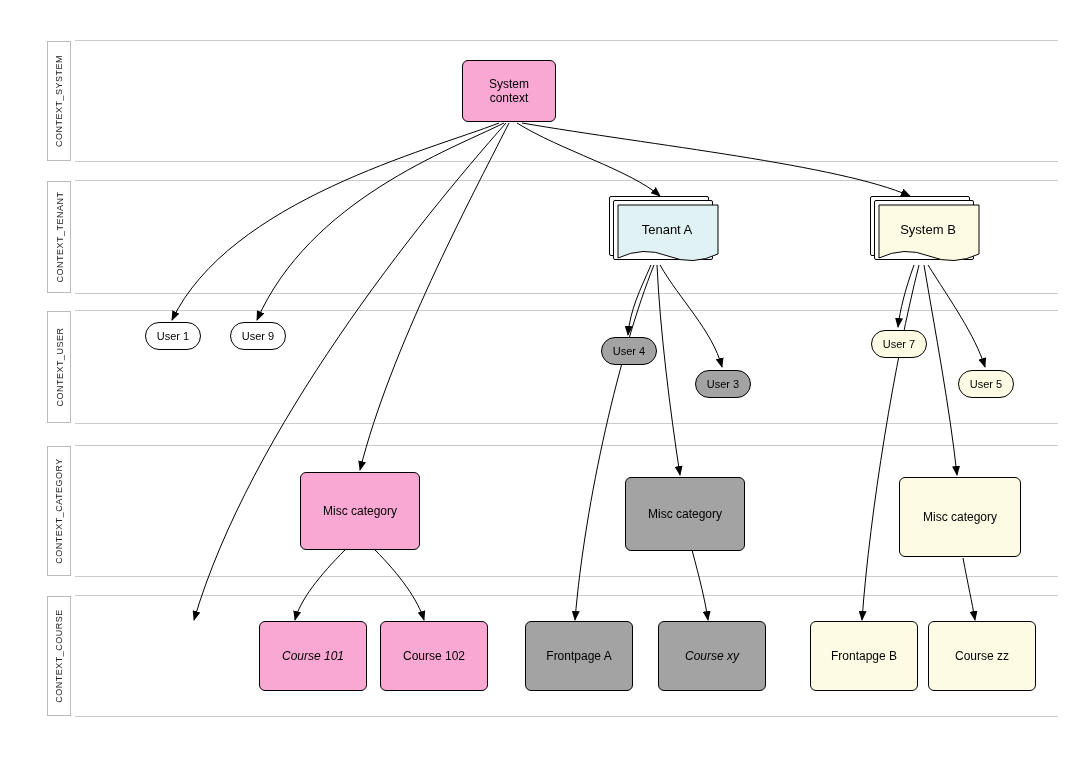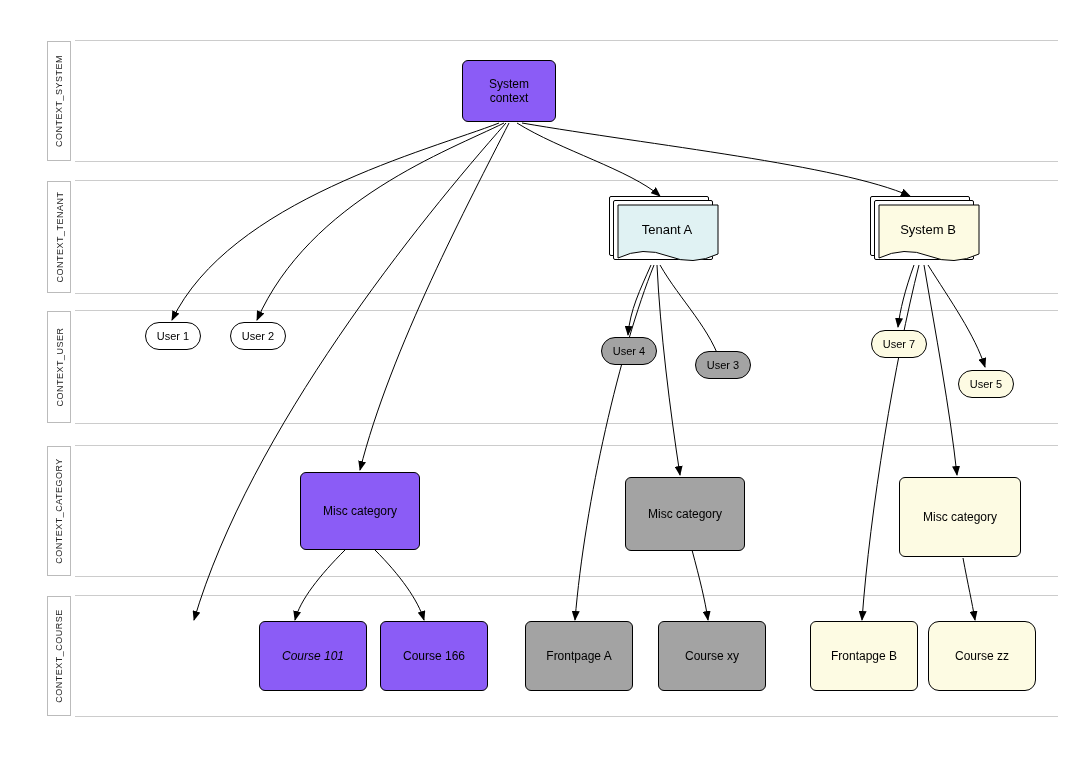--- a/index.html
+++ b/index.html
@@ -11,21 +11,21 @@
     position: absolute; left: -28px; top: 0; bottom: 0; width: 22px;
     border: 1px solid #bbb; background: #fff;
     display: flex; align-items: center; justify-content: center;
   }
   .lane .lane-label span {
     transform: rotate(-90deg); white-space: nowrap;
     font-size: 9px; letter-spacing: 0.5px; color: #222;
   }
 
   
-  .node { position: absolute; border: 1px solid #000; border-radius: 6px; background: #8b5cf6;
+  .node { position: absolute; border: 1px solid #000; border-radius: 6px; background: #f9a8d4;
           display: flex; align-items: center; justify-content: center; text-align: center;
           font-size: 12px; box-sizing: border-box; }
   .node.small { font-size: 13px; }
 
   .stack-back2, .stack-back1 { position: absolute; border: 1px solid #000; background: #fff; border-radius: 2px; box-sizing: border-box; }
 
   .pill { position: absolute; border: 1px solid #000; border-radius: 14px; background: #fff;
           display: flex; align-items: center; justify-content: center; font-size: 11px; box-sizing: border-box; }
 
   
@@ -119,27 +119,27 @@
     <path d="M1,1 H101 V50 Q76,62 51,52 Q26,42 1,54 Z" fill="#fdfbe3" stroke="#000"></path>
   </svg>
   <div class="node small" style="left:878px; top:204px; width:100px; height:50px; border:none; background:transparent;">
     <span>System B</span>
   </div>
 
   <div class="pill" style="left:145px; top:322px; width:56px; height:28px;">
     <span>User 1</span>
   </div>
   <div class="pill" style="left:230px; top:322px; width:56px; height:28px;">
-    <span>User 2</span>
+    <span>User 9</span>
   </div>
 
   <div class="pill c-blue" style="left:601px; top:337px; width:56px; height:28px;">
     <span>User 4</span>
   </div>
-  <div class="pill c-blue" style="left:695px; top:351px; width:56px; height:28px;">
+  <div class="pill c-blue" style="left:695px; top:370px; width:56px; height:28px;">
     <span>User 3</span>
   </div>
 
   <div class="pill c-yellow" style="left:871px; top:330px; width:56px; height:28px;">
     <span>User 7</span>
   </div>
   <div class="pill c-yellow" style="left:958px; top:370px; width:56px; height:28px;">
     <span>User 5</span>
   </div>
 
@@ -150,30 +150,30 @@
     <span>Misc category</span>
   </div>
   <div class="node c-yellow" style="left:899px; top:477px; width:122px; height:80px;">
     <span>Misc category</span>
   </div>
 
   <div class="node" style="left:259px; top:621px; width:108px; height:70px;font-style:italic;">
     <span>Course 101</span>
   </div>
   <div class="node" style="left:380px; top:621px; width:108px; height:70px;">
-    <span>Course 166</span>
+    <span>Course 102</span>
   </div>
 
   <div class="node c-blue" style="left:525px; top:621px; width:108px; height:70px;">
     <span>Frontpage A</span>
   </div>
-  <div class="node c-blue" style="left:658px; top:621px; width:108px; height:70px;">
+  <div class="node c-blue" style="left:658px; top:621px; width:108px; height:70px;font-style:italic;">
     <span>Course xy</span>
   </div>
 
   <div class="node c-yellow" style="left:810px; top:621px; width:108px; height:70px;">
     <span>Frontapge B</span>
   </div>
-  <div class="node c-yellow" style="left:928px; top:621px; width:108px; height:70px;border-radius:11px;">
+  <div class="node c-yellow" style="left:928px; top:621px; width:108px; height:70px;">
     <span>Course zz</span>
   </div>
 
 </div>
 
 </body></html>

